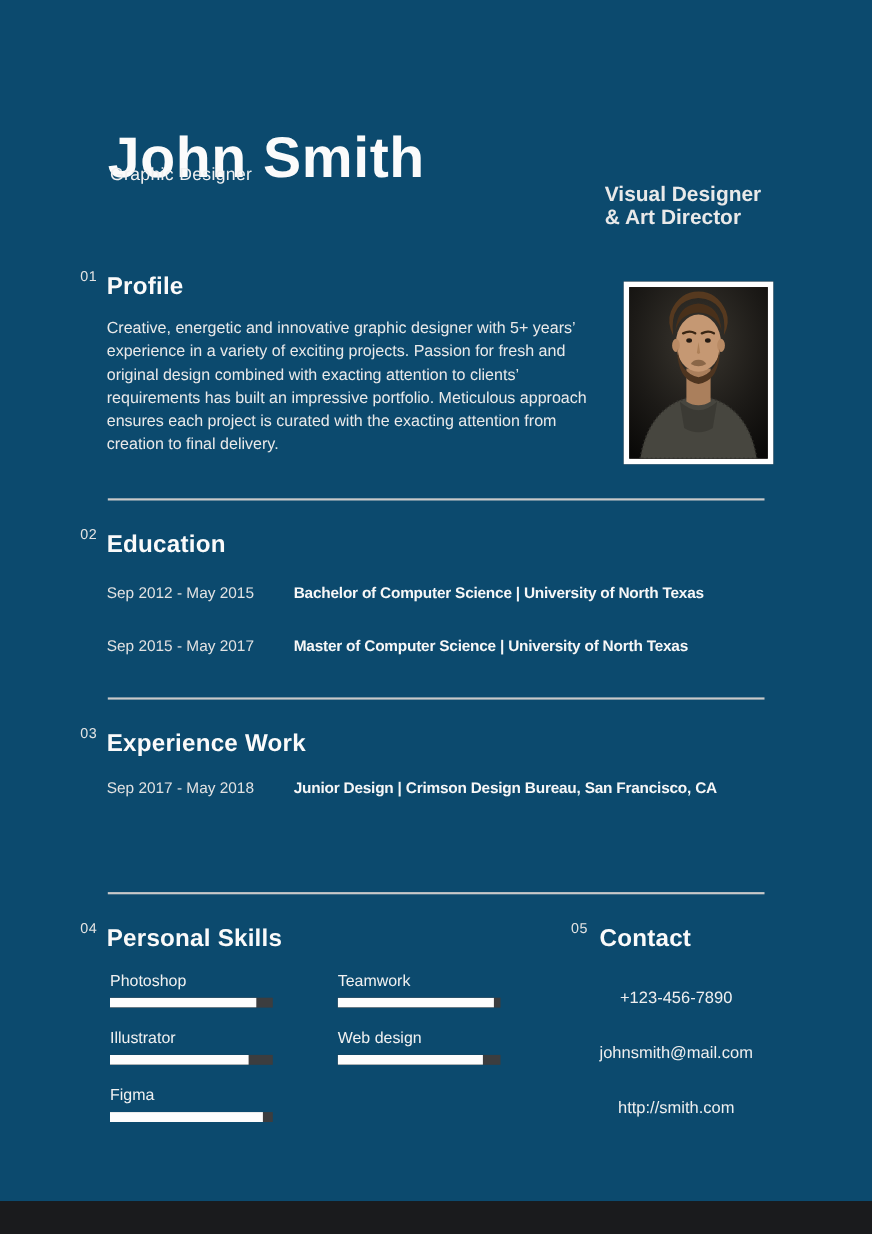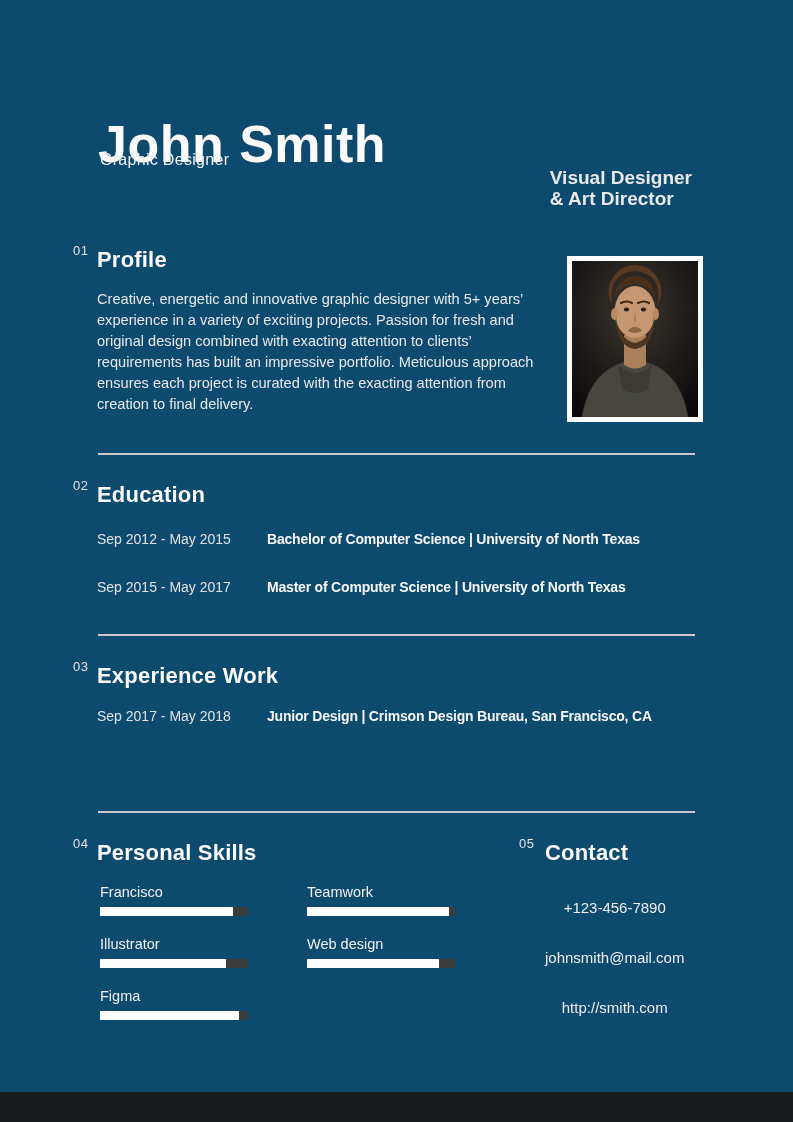--- a/index.html
+++ b/index.html
@@ -136,21 +136,21 @@
     <span class="detail">Junior Design | Crimson Design Bureau, San Francisco, CA</span>
   </div>
 
   <div class="divider" id="div3"></div>
 
   <div class="sec-num" id="num-skills">04</div>
   <h2 class="sec-head" id="head-skills" style="margin:0">Personal Skills</h2>
 
   <div class="skills-col" id="skills-left">
     <div class="skill">
-      <div class="lbl">Francisco</div>
+      <div class="lbl">Photoshop</div>
       <div class="bar">
           <div class="fill" style="width: 90%;"></div>
         </div>
     </div>
     <div class="skill">
       <div class="lbl">Illustrator</div>
       <div class="bar">
           <div class="fill" style="width: 85%;"></div>
         </div>
     </div>

